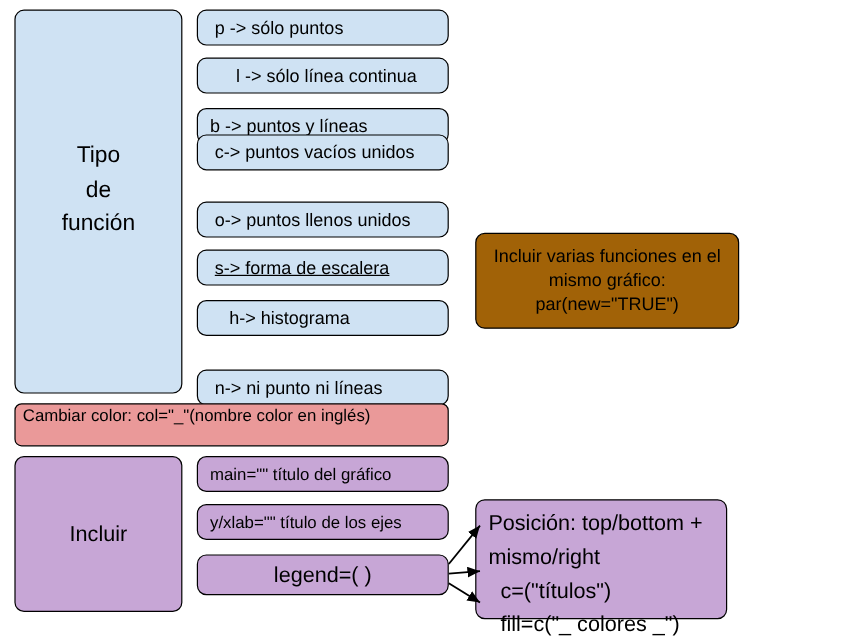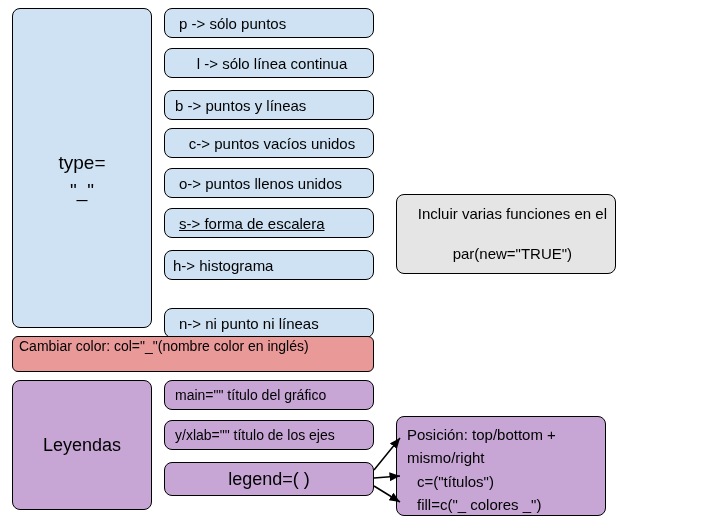--- a/index.html
+++ b/index.html
@@ -20,21 +20,21 @@
     display: flex;
     align-items: center;
     justify-content: center;
     text-align: center;
     font-size: 15px;
     padding: 4px 8px;
   }
   .blue { background: #cfe2f3; }
   .red { background: #ea9999; }
   .purple { background: #c7a6d6; }
-  .yellow { background: #e5e5e5; justify-content: flex-end; }
+  .yellow { background: #a16207; }
   .leftcol {
     left: 12px;
     width: 140px;
   }
   .midcol {
     left: 164px;
     width: 210px;
   }
   .type-item {
     height: 30px;
@@ -90,90 +90,91 @@
     line-height: 1.35;
   }
   .legend-pos {
     left: 396px;
     top: 416px;
     width: 210px;
     height: 100px;
     justify-content: flex-start;
     align-items: flex-start;
     text-align: left;
-    font-size: 15px;
+    font-size: 18px;
     line-height: 1.55;
     padding: 6px 10px;
     flex-direction: column;
   }
   svg.arrows {
     position: absolute;
     left: 0; top: 0;
     width: 720px; height: 530px;
     pointer-events: none;
   }
 </style>
 </head>
 <body>
 
 <div class="box blue leftcol type-main">
+  <div>
+    <span>Tipo</span><br>
+    <span>de</span><br>
+    <span>función</span>
+  </div>
   <div style="height:18px;"></div>
-  <div>
-    <span>type=</span><br>
-    <span>"_"</span>
-  </div>
 </div>
 
 <div class="box blue midcol type-item" style="top:8px;">
     <span>p -&gt; sólo puntos</span>
   </div>
 <div class="box blue midcol type-item" style="top:48px;justify-content:center;">
     <span>l -&gt; sólo línea continua</span>
   </div>
 <div class="box blue midcol type-item" style="top:90px;padding-left:10px;">
     <span>b -&gt; puntos y líneas</span>
   </div>
-<div class="box blue midcol type-item" style="top:128px;justify-content:center;">
+<div class="box blue midcol type-item" style="top:112px;">
     <span>c-&gt; puntos vacíos unidos</span>
   </div>
 <div class="box blue midcol type-item" style="top:168px;text-align:center;">
     <span>o-&gt; puntos llenos unidos</span>
   </div>
 <div class="box blue midcol type-item" style="top:208px;text-decoration:underline;">
     <span>s-&gt; forma de escalera</span>
   </div>
-<div class="box blue midcol type-item" style="top:250px;padding-left:8px;">
+<div class="box blue midcol type-item" style="top:250px;padding-left:26px;">
     <span>h-&gt; histograma</span>
   </div>
 <div class="box blue midcol type-item" style="top:308px;">
     <span>n-&gt; ni punto ni líneas</span>
   </div>
 
 <div class="box red colrow">
   <span>Cambiar color: col="_"(nombre color en inglés)</span>
 </div>
 
 <div class="box purple legend-left">
-  <span>Leyendas</span>
+  <span>Incluir</span>
 </div>
 
 <div class="box purple midcol legend-item" style="top:380px;">
     <span>main=""  título del gráfico</span>
   </div>
 <div class="box purple midcol legend-item" style="top:420px;">
     <span>y/xlab="" título de los ejes</span>
   </div>
 <div class="box purple midcol legend-cmd" style="top:462px;justify-content:center;">
     <span>legend=( )</span>
   </div>
 
 <div class="box yellow yellowbox">
   <div>
     <span>Incluir varias funciones en el</span><br>
-    <br>
+    <span>mismo gráfico:</span><br>
     <span>par(new="TRUE")</span>
   </div>
 </div>
 
 <div class="box purple legend-pos">
   <span>Posición: top/bottom +</span>
   <span>mismo/right</span>
   <span style="padding-left:10px;">c=("títulos")</span>
   <span style="padding-left:10px;">fill=c("_ colores _")</span>
 </div>

